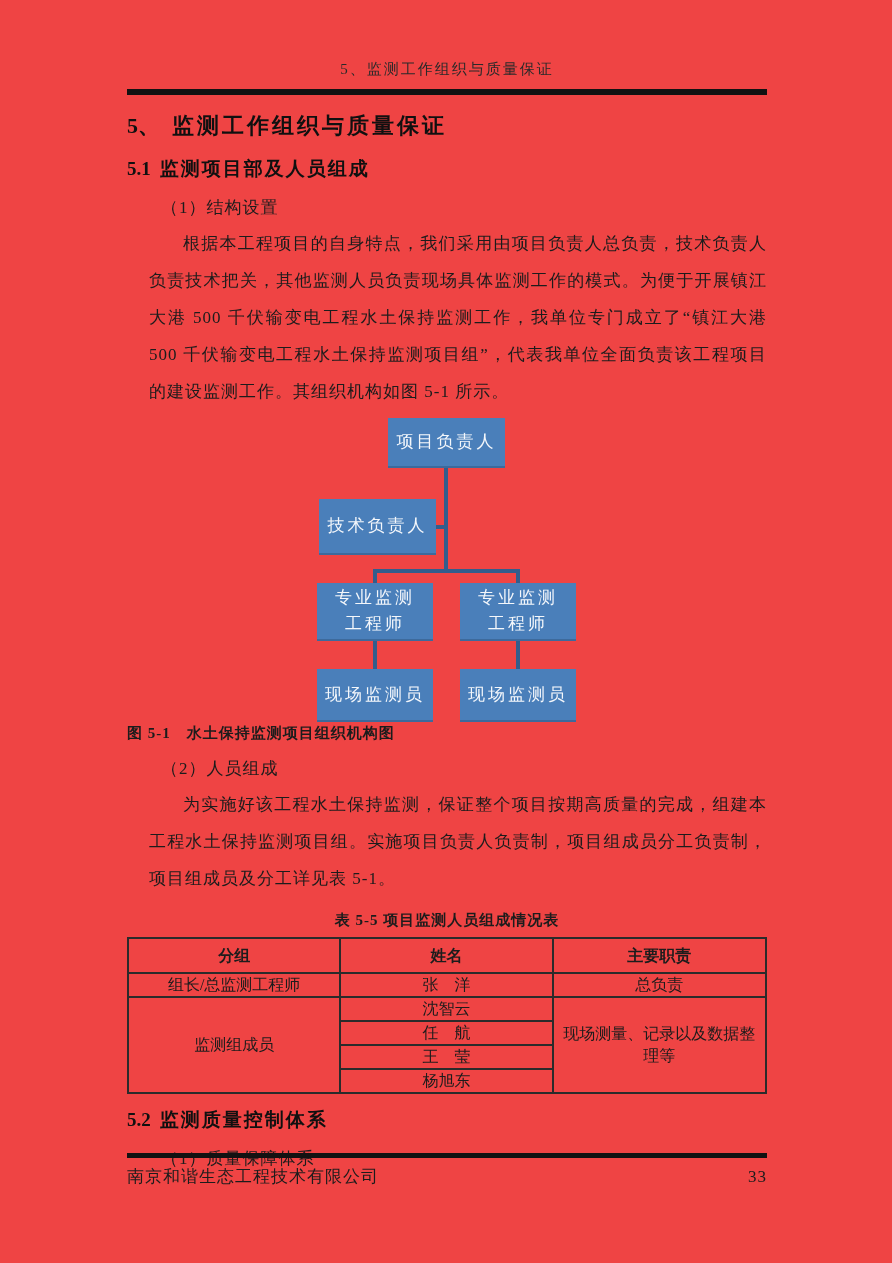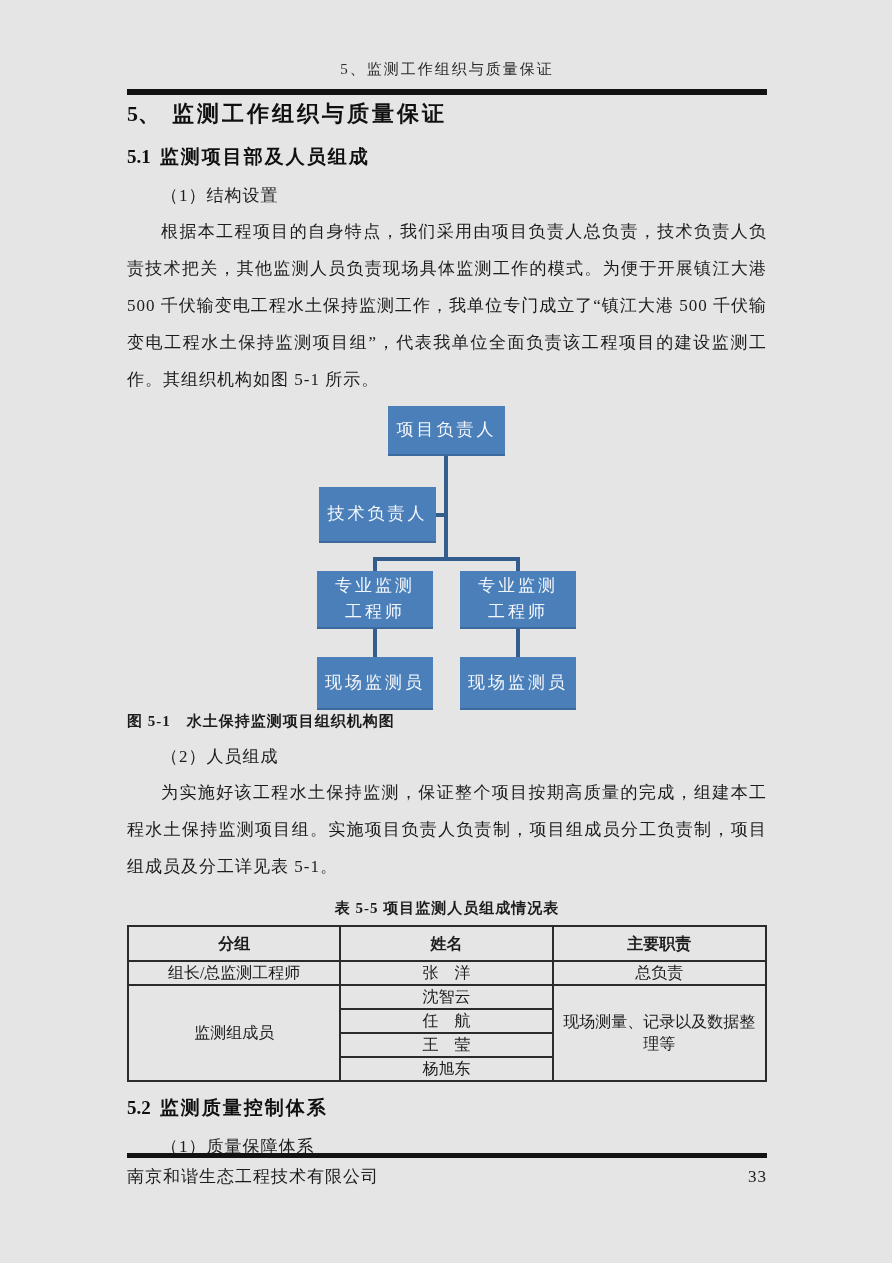--- a/index.html
+++ b/index.html
@@ -4,55 +4,56 @@
 <style>
   * { margin:0; padding:0; box-sizing:border-box; }
   html,body { background:#ffffff; }
   body {
     width:892px; height:1263px;
     font-family:"Liberation Serif","DejaVu Serif",serif;
     color:#1c1c1c;
     position:relative;
     overflow:hidden;
   }
-  .page { position:relative; width:892px; height:1263px; background:#e5e5e5; }
+  .page { position:relative; width:892px; height:1263px; background:#ef4444; }
   .content { position:absolute; left:127px; top:0; width:640px; }
 
   .running-header {
     padding-top:60px;
     text-align:center;
     font-size:15px;
     letter-spacing:2px;
     color:#2a2a2a;
   }
   .header-rule {
     margin-top:10px;
     height:2px;
     border-top:4px solid #121212;
     border-bottom:2px solid #121212;
   }
 
-  .h1 { margin-top:4px; font-size:22px; font-weight:bold; letter-spacing:3px; color:#101010; }
+  .h1 { margin-top:16px; font-size:22px; font-weight:bold; letter-spacing:3px; color:#101010; }
   .h1 .num { letter-spacing:0; margin-right:12px; }
   .h2 { margin-top:15px; font-size:19px; font-weight:bold; letter-spacing:2px; color:#101010; }
   .h2 .num { letter-spacing:0; margin-right:9px; }
 
   .sub-label {
     margin-top:9px;
     font-size:17px;
     line-height:34px;
     text-indent:2em;
     letter-spacing:1px;
   }
   .para {
     font-size:17px;
     line-height:37px;
     text-indent:2em;
     text-align:justify;
     letter-spacing:1px;
+    margin-left:22px;
   }
 
   
   .chart {
     position:relative;
     width:260px;
     height:304px;
     margin:8px auto 0 auto;
   }
   .node {

